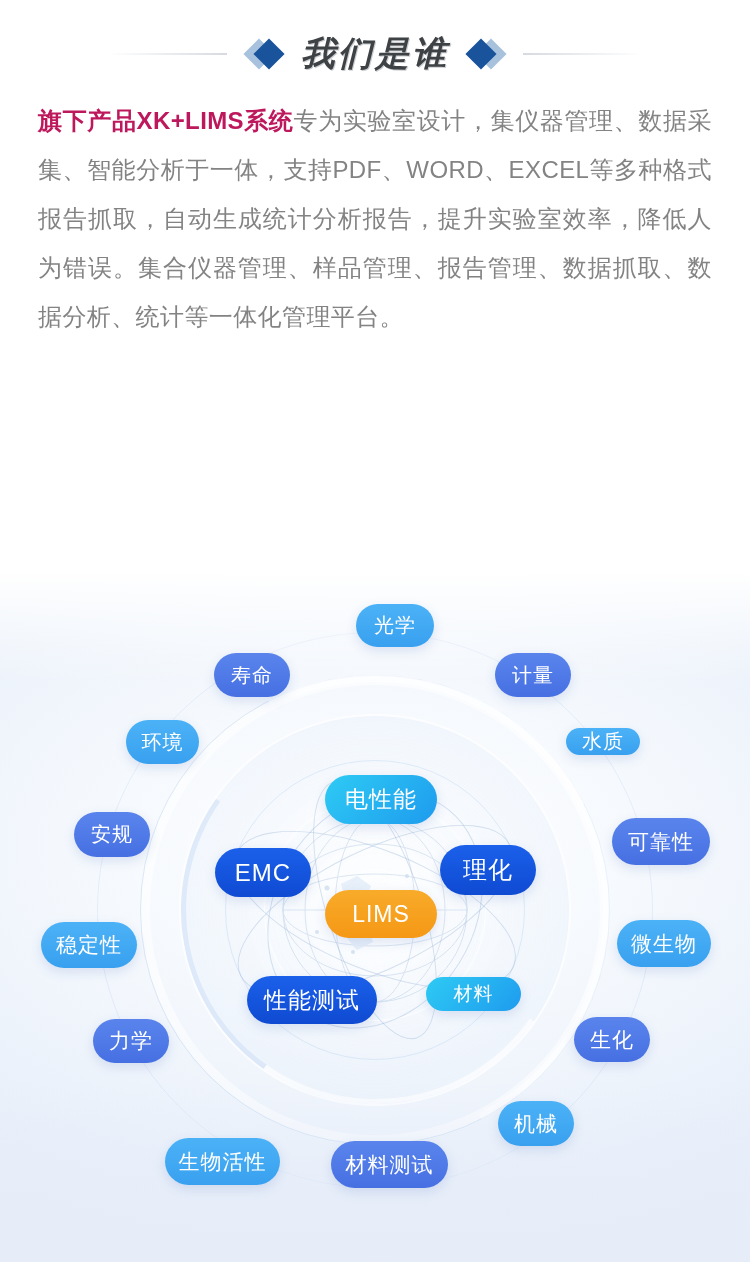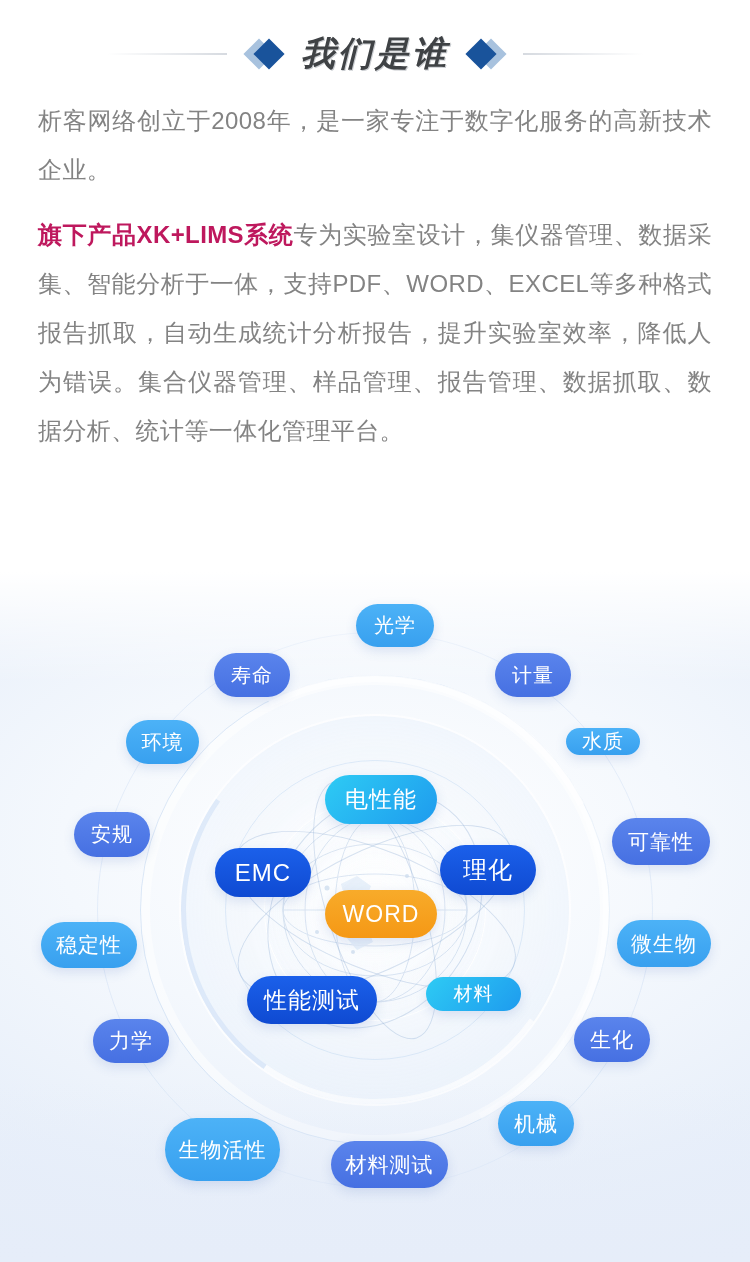--- a/index.html
+++ b/index.html
@@ -154,23 +154,20 @@
   </span>
   <span class="hdr-title">我们是谁</span>
   <span class="diamond right">
     <i class="ghost"></i>
       <i class="main"></i>
   </span>
   <span class="hdr-rule right"></span>
 </div>
 
 <div class="copy">
-  <p class="para">
-    <span>析客网络创立于2008年，是一家专注于数字化服务的高新技术企业。</span>
-  </p>
   <p class="para">
     <b>旗下产品XK+LIMS系统</b><span>专为实验室设计，集仪器管理、数据采集、智能分析于一体，支持PDF、WORD、EXCEL等多种格式报告抓取，自动生成统计分析报告，提升实验室效率，降低人为错误。集合仪器管理、样品管理、报告管理、数据抓取、数据分析、统计等一体化管理平台。</span>
   </p>
 </div>
 
 <div class="cloud">
   <div class="rings">
     <span class="ring r1"></span>
     <span class="ring r2"></span>
     <span class="ring r3"></span>
@@ -213,24 +210,24 @@
       <div class="tag" style="left: 356px; top: 32px; width: 78px; height: 43px; font-size: 20px; background: linear-gradient(rgb(76, 178, 247) 0%, rgb(56, 160, 239) 100%);">光学</div>
       <div class="tag" style="left: 214px; top: 81px; width: 76px; height: 44px; font-size: 20px; background: linear-gradient(rgb(90, 132, 236) 0%, rgb(70, 112, 226) 100%);">寿命</div>
       <div class="tag" style="left: 495px; top: 81px; width: 76px; height: 44px; font-size: 20px; background: linear-gradient(rgb(90, 132, 236) 0%, rgb(70, 112, 226) 100%);">计量</div>
       <div class="tag" style="left: 126px; top: 148px; width: 73px; height: 44px; font-size: 20px; background: linear-gradient(rgb(76, 178, 247) 0%, rgb(56, 160, 239) 100%);">环境</div>
       <div class="tag" style="left: 566px; top: 156px; width: 74px; height: 27px; font-size: 20px; background: linear-gradient(rgb(76, 178, 247) 0%, rgb(56, 160, 239) 100%);">水质</div>
       <div class="tag" style="left: 325px; top: 203px; width: 112px; height: 49px; font-size: 23px; background: linear-gradient(135deg, rgb(46, 203, 244) 0%, rgb(30, 155, 238) 100%);">电性能</div>
       <div class="tag" style="left: 74px; top: 240px; width: 76px; height: 45px; font-size: 20px; background: linear-gradient(rgb(90, 132, 236) 0%, rgb(70, 112, 226) 100%);">安规</div>
       <div class="tag" style="left: 612px; top: 246px; width: 98px; height: 47px; font-size: 21px; background: linear-gradient(rgb(90, 132, 236) 0%, rgb(70, 112, 226) 100%);">可靠性</div>
       <div class="tag" style="left: 215px; top: 276px; width: 96px; height: 49px; font-size: 24px; background: linear-gradient(rgb(27, 96, 234) 0%, rgb(15, 74, 210) 100%);">EMC</div>
       <div class="tag" style="left: 440px; top: 273px; width: 96px; height: 50px; font-size: 24px; background: linear-gradient(rgb(27, 96, 234) 0%, rgb(15, 74, 210) 100%);">理化</div>
-      <div class="tag" style="left: 325px; top: 318px; width: 112px; height: 48px; font-size: 23px; background: linear-gradient(rgb(248, 171, 42) 0%, rgb(245, 152, 21) 100%);">WORD</div>
+      <div class="tag" style="left: 325px; top: 318px; width: 112px; height: 48px; font-size: 23px; background: linear-gradient(rgb(248, 171, 42) 0%, rgb(245, 152, 21) 100%);">LIMS</div>
       <div class="tag" style="left: 41px; top: 350px; width: 96px; height: 46px; font-size: 21px; background: linear-gradient(rgb(76, 178, 247) 0%, rgb(56, 160, 239) 100%);">稳定性</div>
       <div class="tag" style="left: 617px; top: 348px; width: 94px; height: 47px; font-size: 21px; background: linear-gradient(rgb(76, 178, 247) 0%, rgb(56, 160, 239) 100%);">微生物</div>
       <div class="tag" style="left: 247px; top: 404px; width: 130px; height: 48px; font-size: 23px; background: linear-gradient(rgb(27, 96, 234) 0%, rgb(15, 74, 210) 100%);">性能测试</div>
       <div class="tag" style="left: 426px; top: 405px; width: 95px; height: 34px; font-size: 19px; background: linear-gradient(135deg, rgb(46, 203, 244) 0%, rgb(30, 155, 238) 100%);">材料</div>
       <div class="tag" style="left: 574px; top: 445px; width: 76px; height: 45px; font-size: 21px; background: linear-gradient(rgb(90, 132, 236) 0%, rgb(70, 112, 226) 100%);">生化</div>
       <div class="tag" style="left: 93px; top: 447px; width: 76px; height: 44px; font-size: 21px; background: linear-gradient(rgb(90, 132, 236) 0%, rgb(70, 112, 226) 100%);">力学</div>
-      <div class="tag" style="left: 165px; top: 546px; width: 115px; height: 63px; font-size: 21px; background: linear-gradient(rgb(76, 178, 247) 0%, rgb(56, 160, 239) 100%);">生物活性</div>
+      <div class="tag" style="left: 165px; top: 566px; width: 115px; height: 47px; font-size: 21px; background: linear-gradient(rgb(76, 178, 247) 0%, rgb(56, 160, 239) 100%);">生物活性</div>
       <div class="tag" style="left: 498px; top: 529px; width: 76px; height: 45px; font-size: 21px; background: linear-gradient(rgb(76, 178, 247) 0%, rgb(56, 160, 239) 100%);">机械</div>
       <div class="tag" style="left: 331px; top: 569px; width: 117px; height: 47px; font-size: 21px; background: linear-gradient(rgb(90, 132, 236) 0%, rgb(70, 112, 226) 100%);">材料测试</div>
     </div>
 </div>
 
 </body></html>

